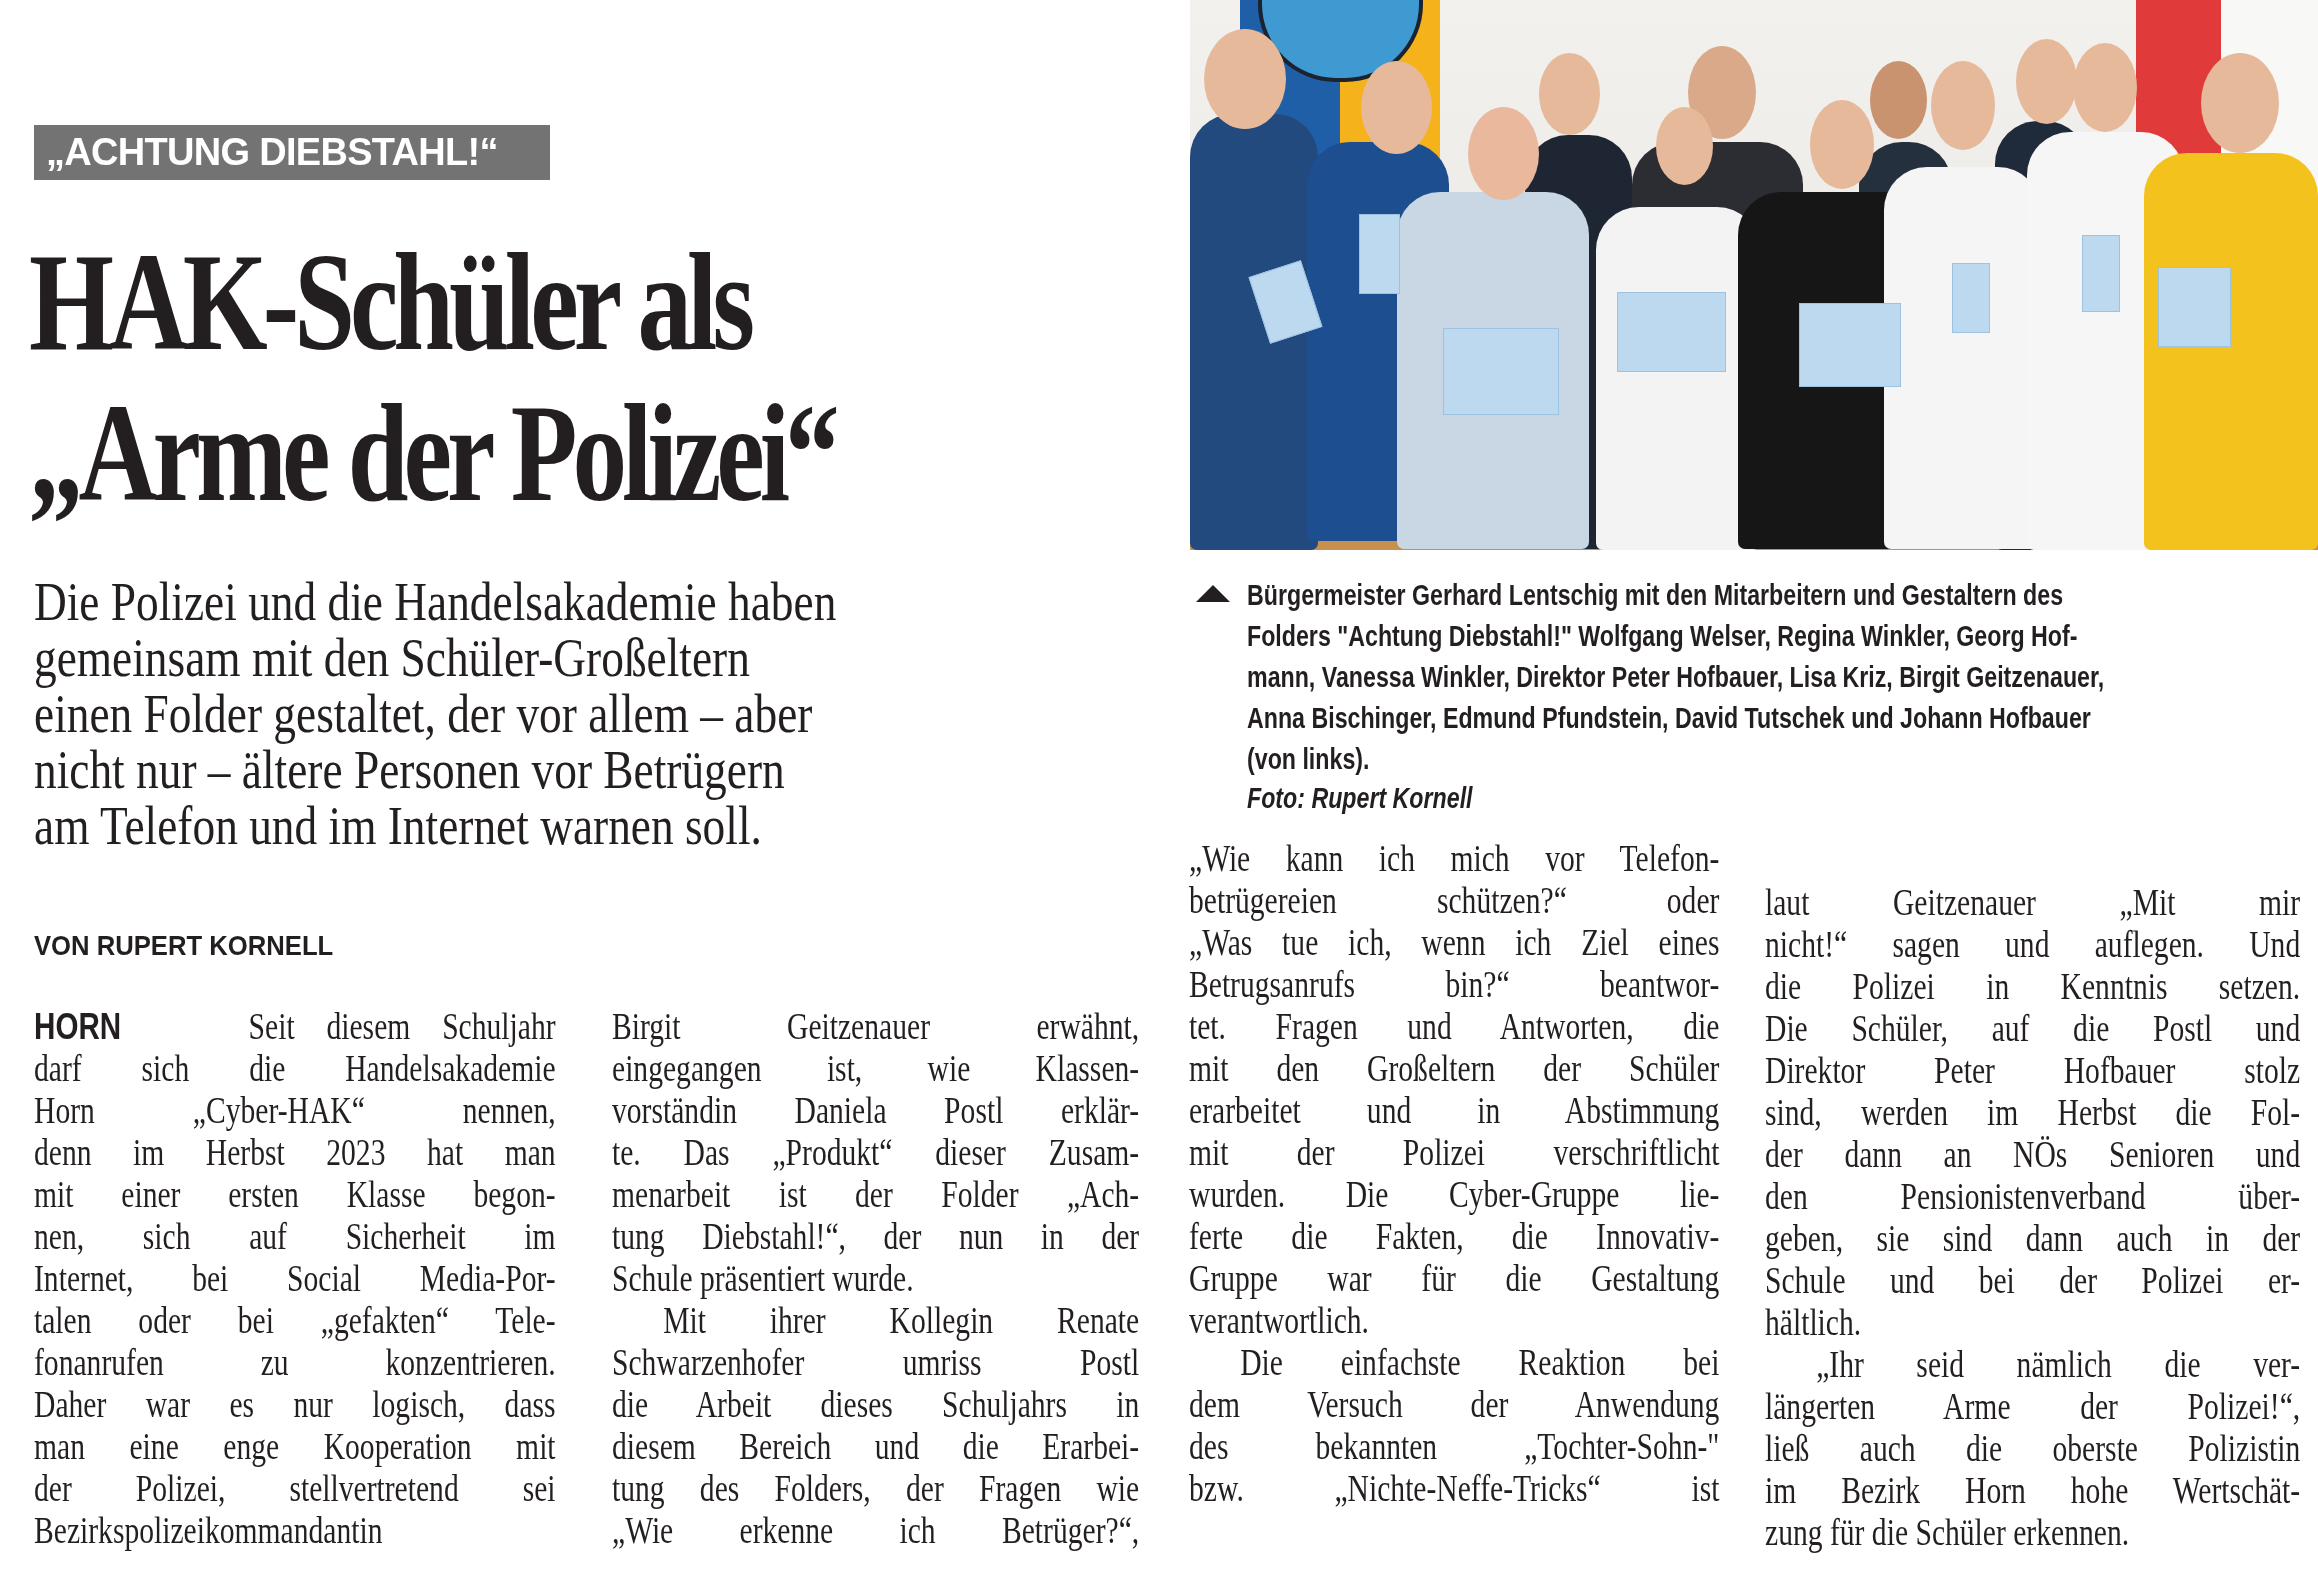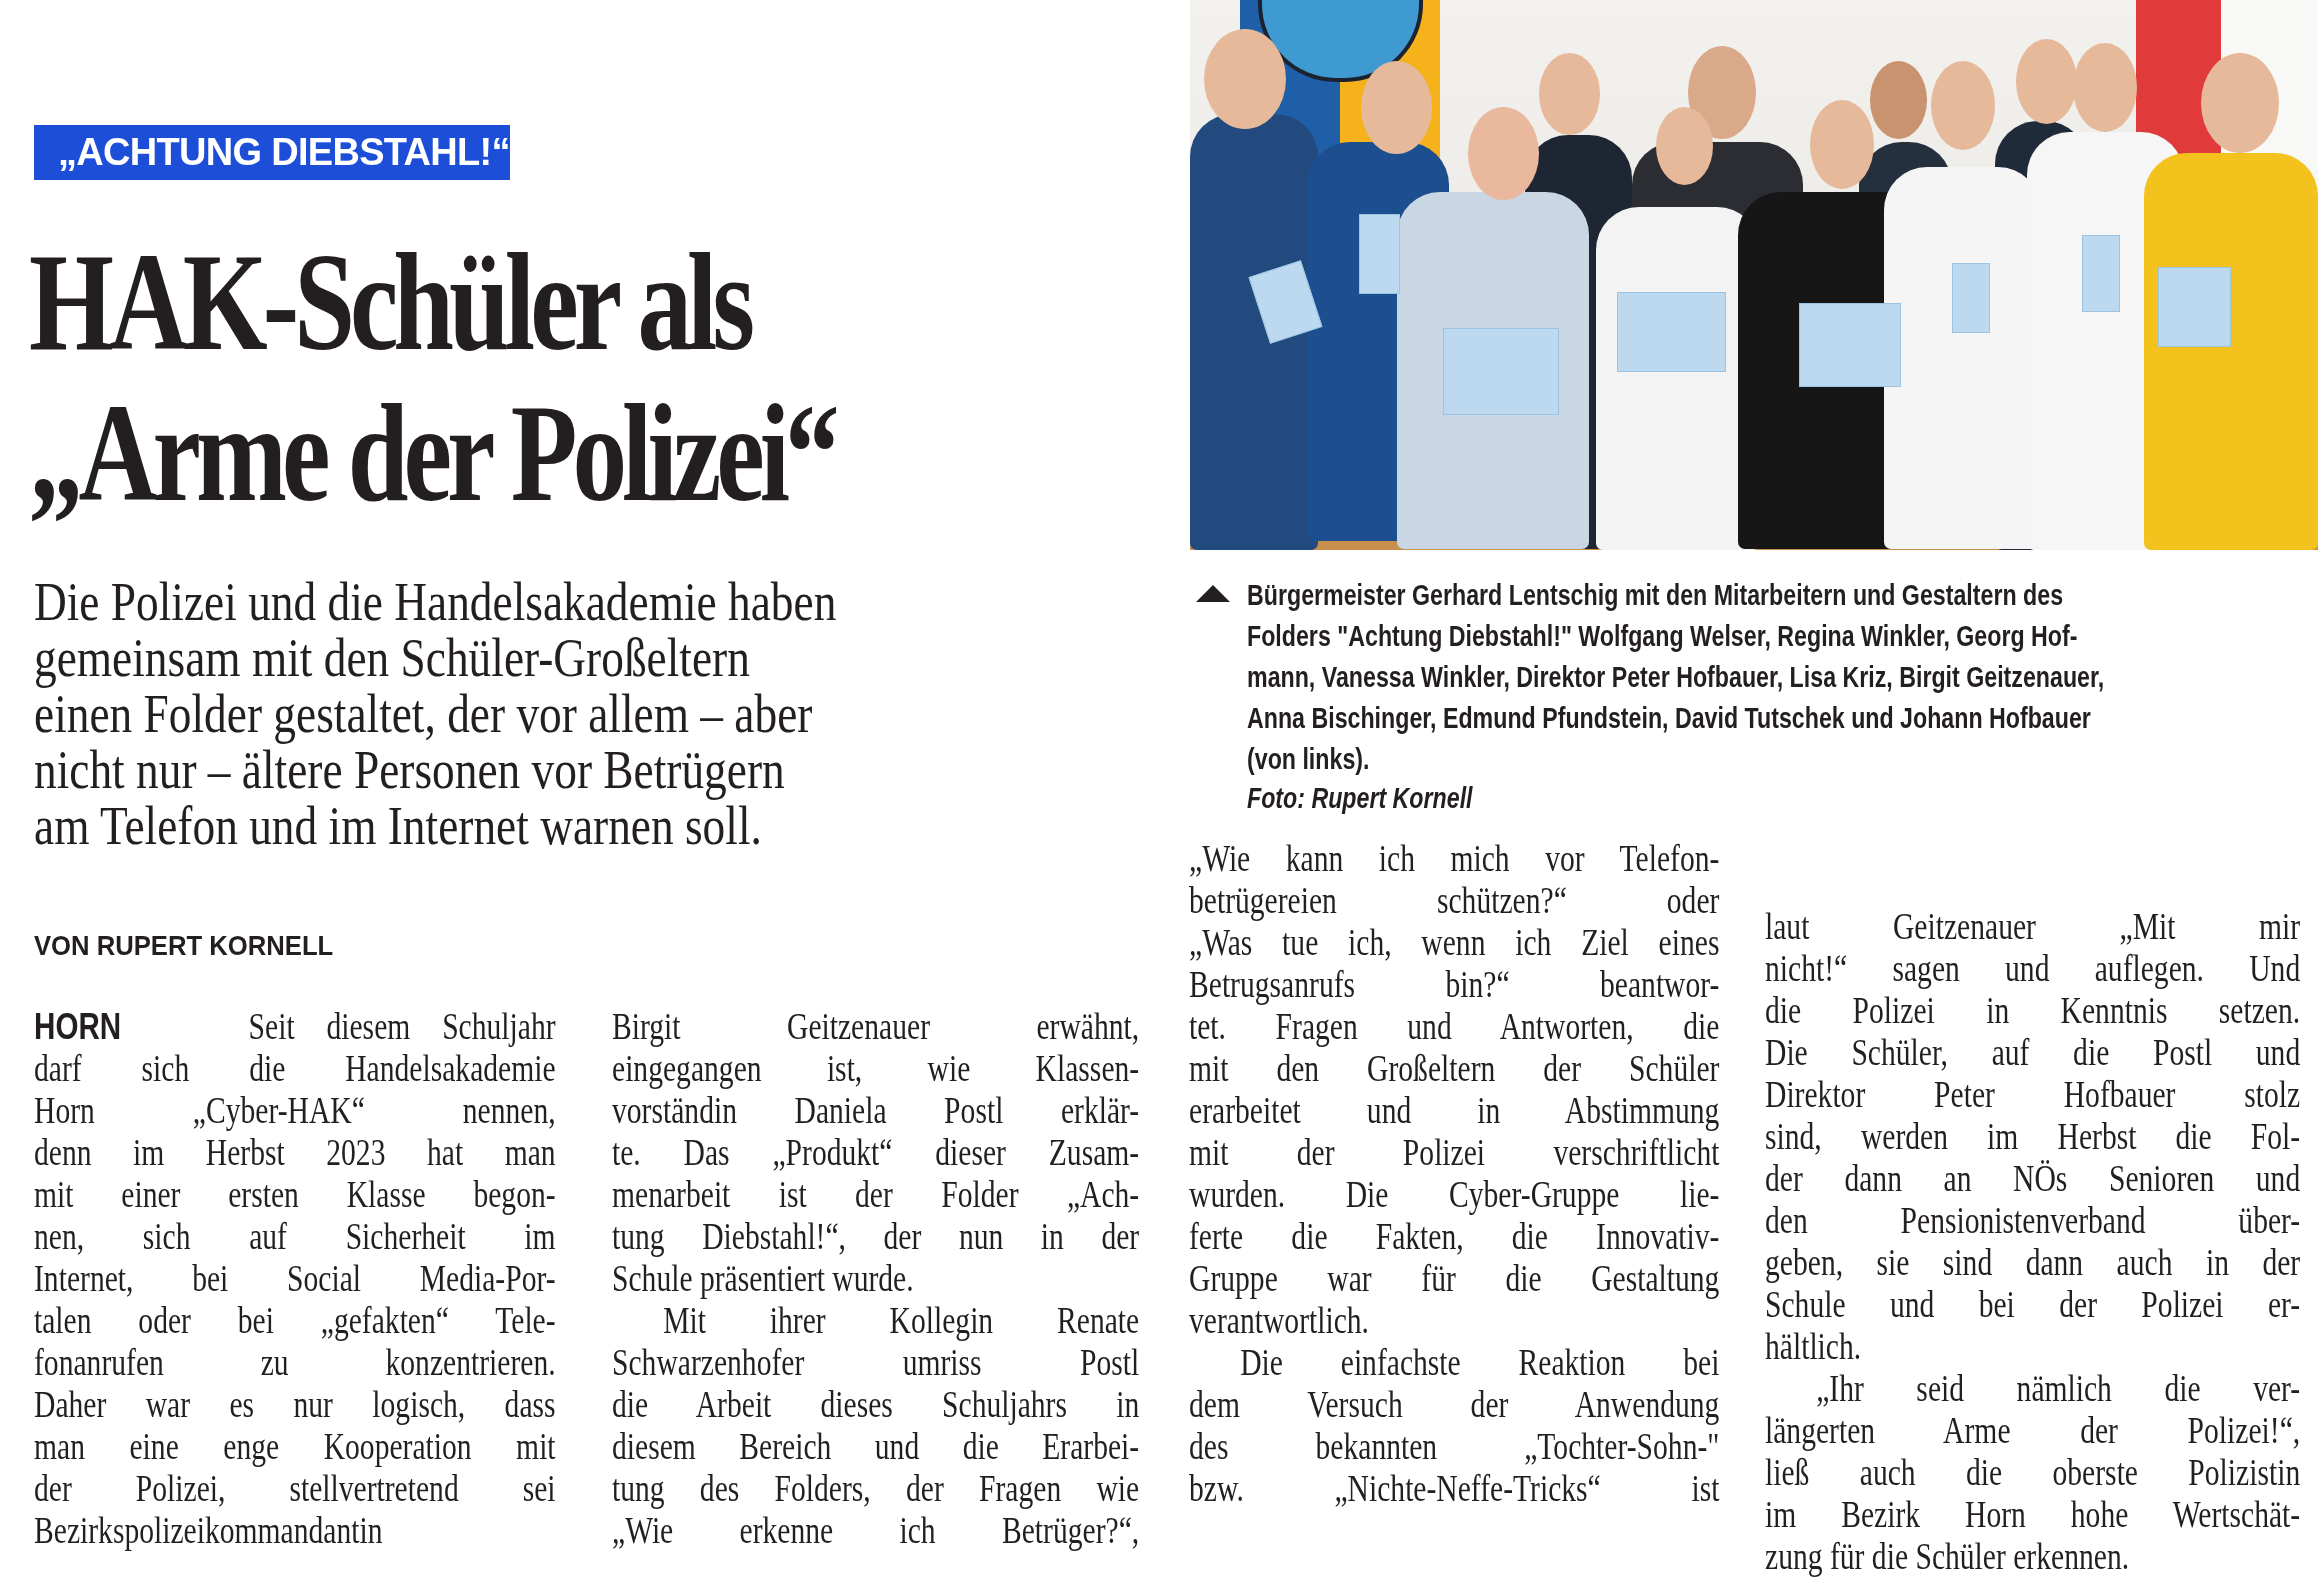--- a/index.html
+++ b/index.html
@@ -2,25 +2,25 @@
 <html style="font-size:11.4px"><head>
 <meta charset="utf-8">
 <style>
   html, body { margin: 0; padding: 0; background: #ffffff; }
   body {
     width: 2319px; height: 1579px; position: relative; overflow: hidden;
     color: #231f20;
     font-family: "Liberation Serif", "DejaVu Serif", serif;
   }
   .kicker {
-    position: absolute; left: 34px; top: 125px; width: 476px; height: 55px;
-    background: #1d4ed8; color: #ffffff;
+    position: absolute; left: 34px; top: 125px; width: 516px; height: 55px;
+    background: #737373; color: #ffffff;
     font-family: "Liberation Sans", "DejaVu Sans", sans-serif;
     font-weight: bold; font-size: 38px; line-height: 55px;
-    padding-left: 24px; box-sizing: border-box; letter-spacing: -0.7px;
+    padding-left: 12px; box-sizing: border-box; letter-spacing: -0.7px;
     white-space: nowrap; overflow: hidden;
   }
   .headline {
     position: absolute; left: 28.5px; top: 226px; width: 1154px;
     font-family: "Liberation Serif", "DejaVu Serif", serif;
     font-weight: bold; font-size: 140px; line-height: 151px;
     letter-spacing: -6.4px; margin: 0; transform: scaleX(0.78); transform-origin: left top;
     white-space: nowrap;
   }
   .headline span { display: block; }
@@ -196,21 +196,21 @@
     <span class="ln">ferte die Fakten, die Innovativ-</span>
     <span class="ln">Gruppe war für die Gestaltung</span>
     <span class="ln last">verantwortlich.</span>
     <span class="ln indent">Die einfachste Reaktion bei</span>
     <span class="ln">dem Versuch der Anwendung</span>
     <span class="ln">des bekannten „Tochter-Sohn-"</span>
     <span class="ln">bzw. „Nichte-Neffe-Tricks“ ist</span>
   </div>
 </div>
 
-<div class="col" style="left:1765px;top:906px;width:536px;">
+<div class="col" style="left:1765px;top:882px;width:536px;">
   <div class="inner" style="width:669px;">
     <span class="ln">laut Geitzenauer „Mit mir</span>
     <span class="ln">nicht!“ sagen und auflegen. Und</span>
     <span class="ln">die Polizei in Kenntnis setzen.</span>
     <span class="ln">Die Schüler, auf die Postl und</span>
     <span class="ln">Direktor Peter Hofbauer stolz</span>
     <span class="ln">sind, werden im Herbst die Fol-</span>
     <span class="ln">der dann an NÖs Senioren und</span>
     <span class="ln">den Pensionistenverband über-</span>
     <span class="ln">geben, sie sind dann auch in der</span>

